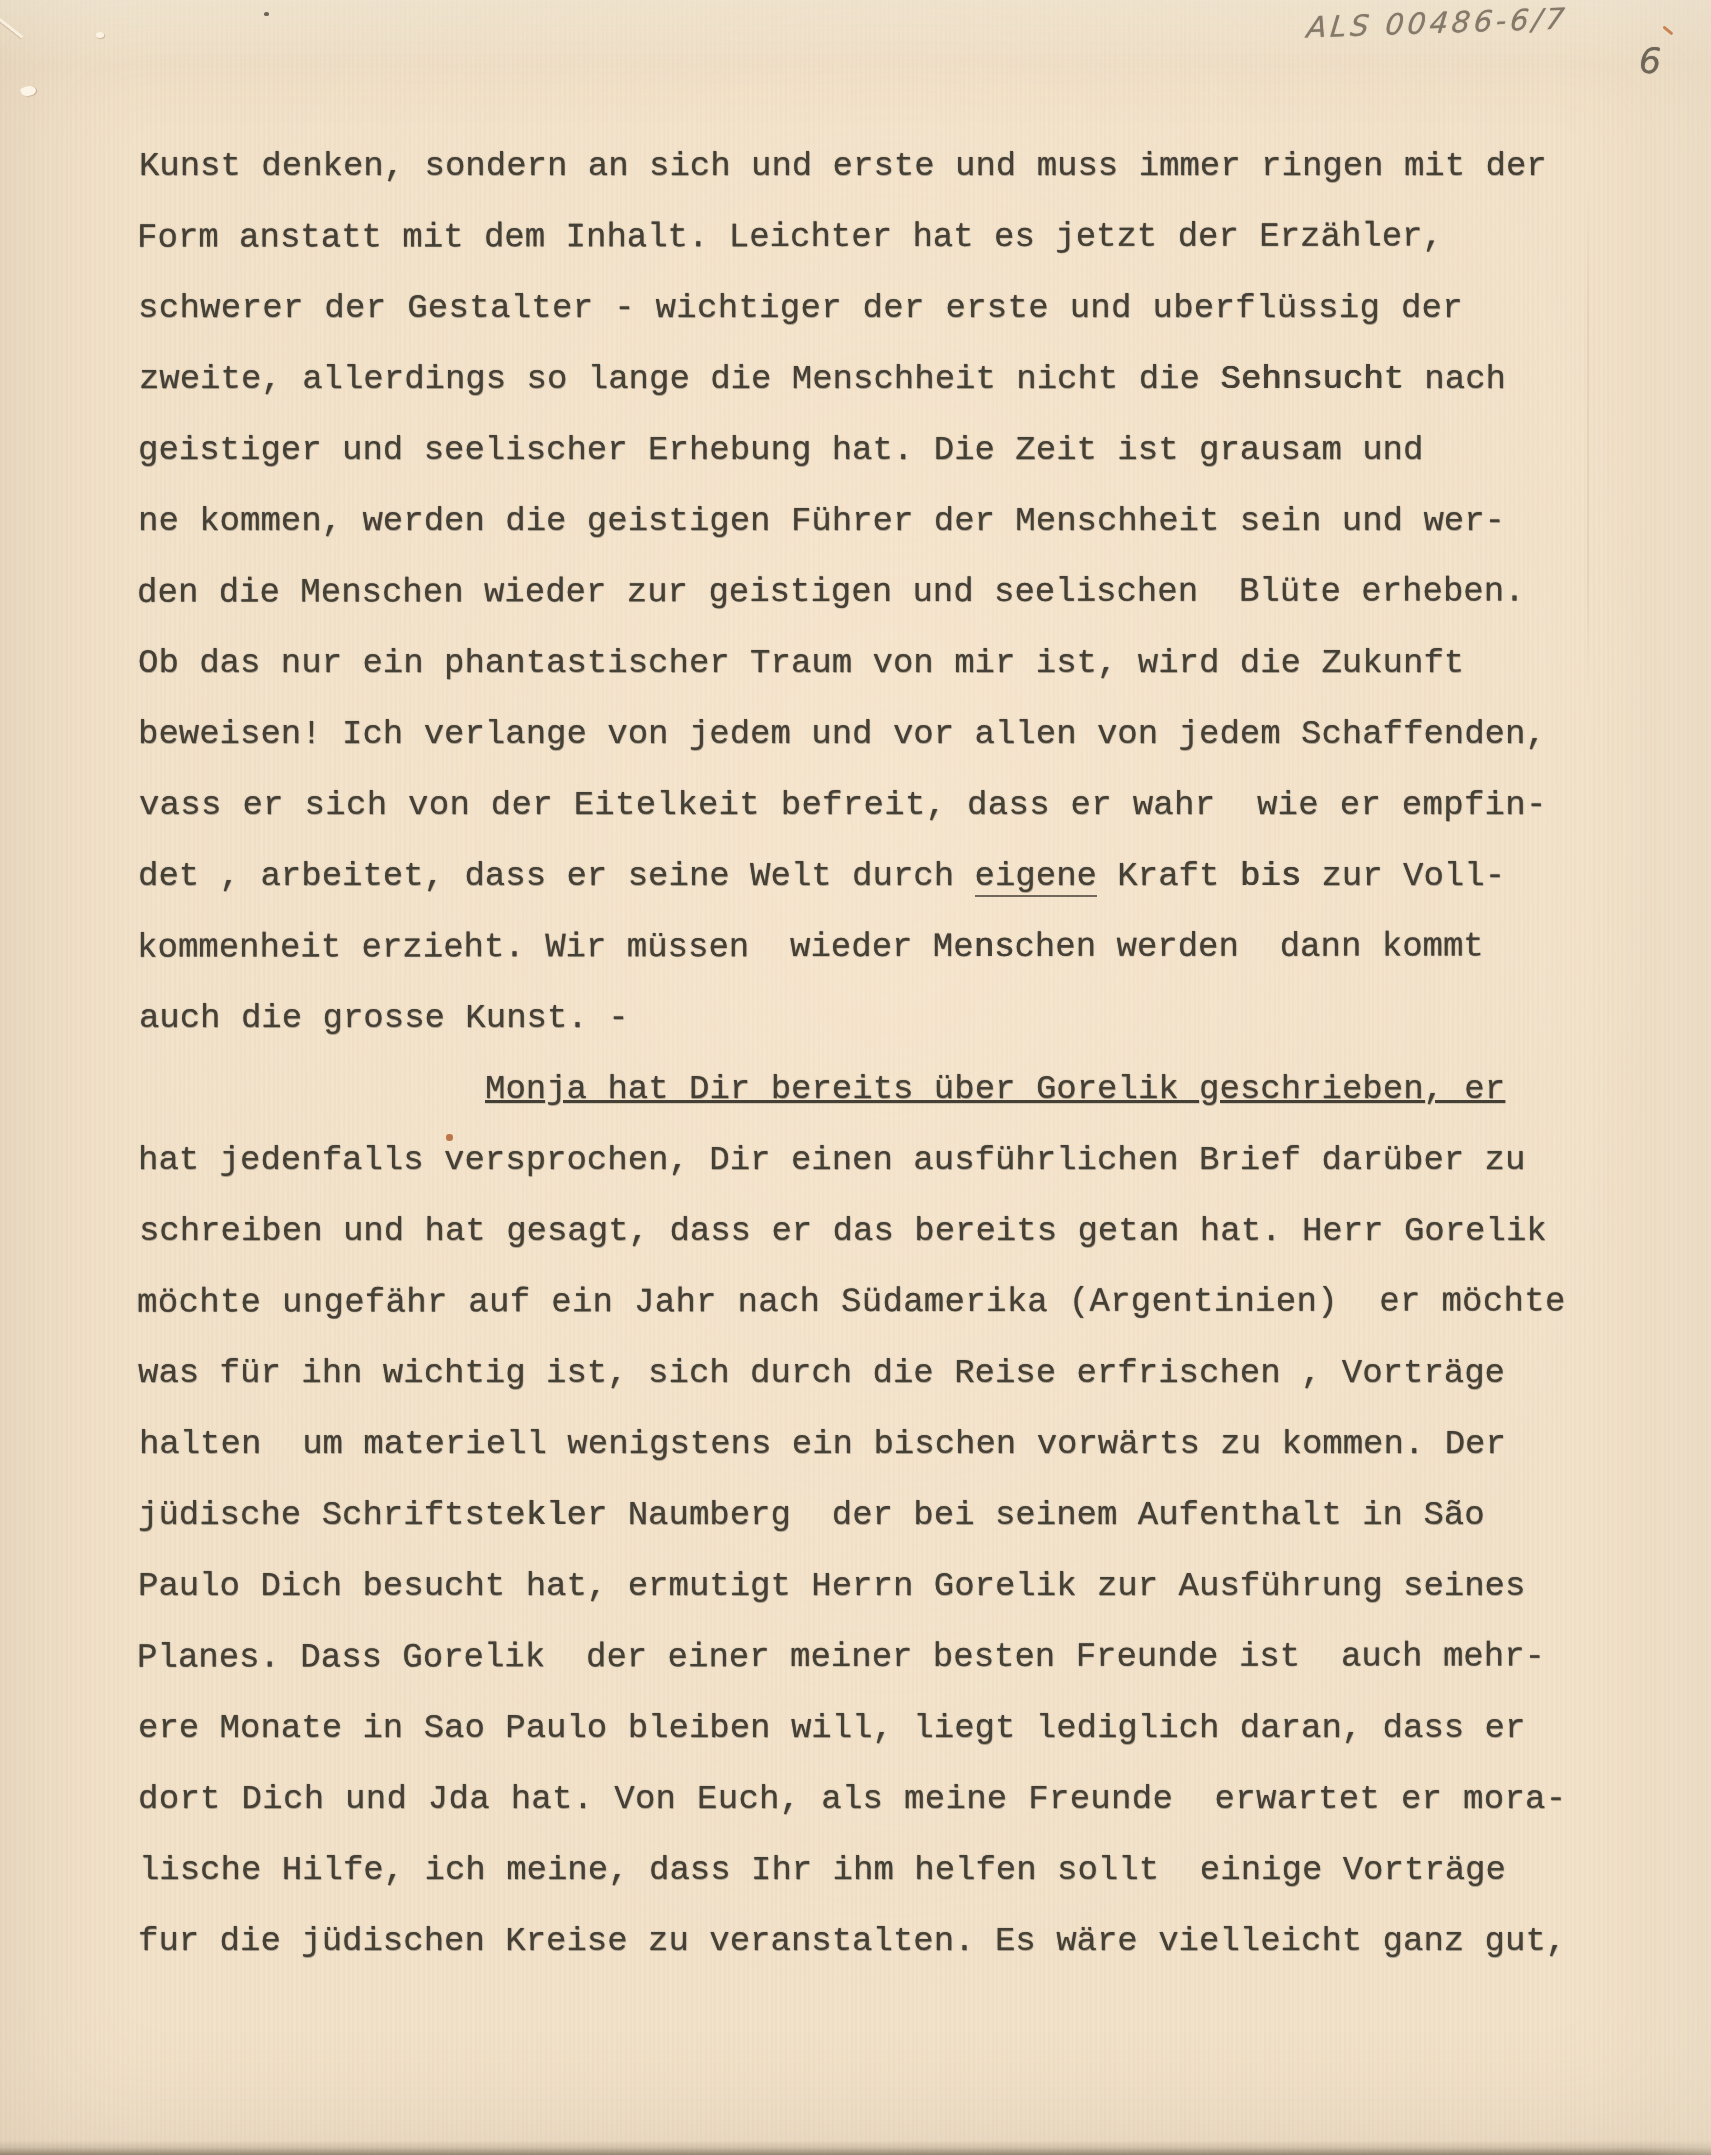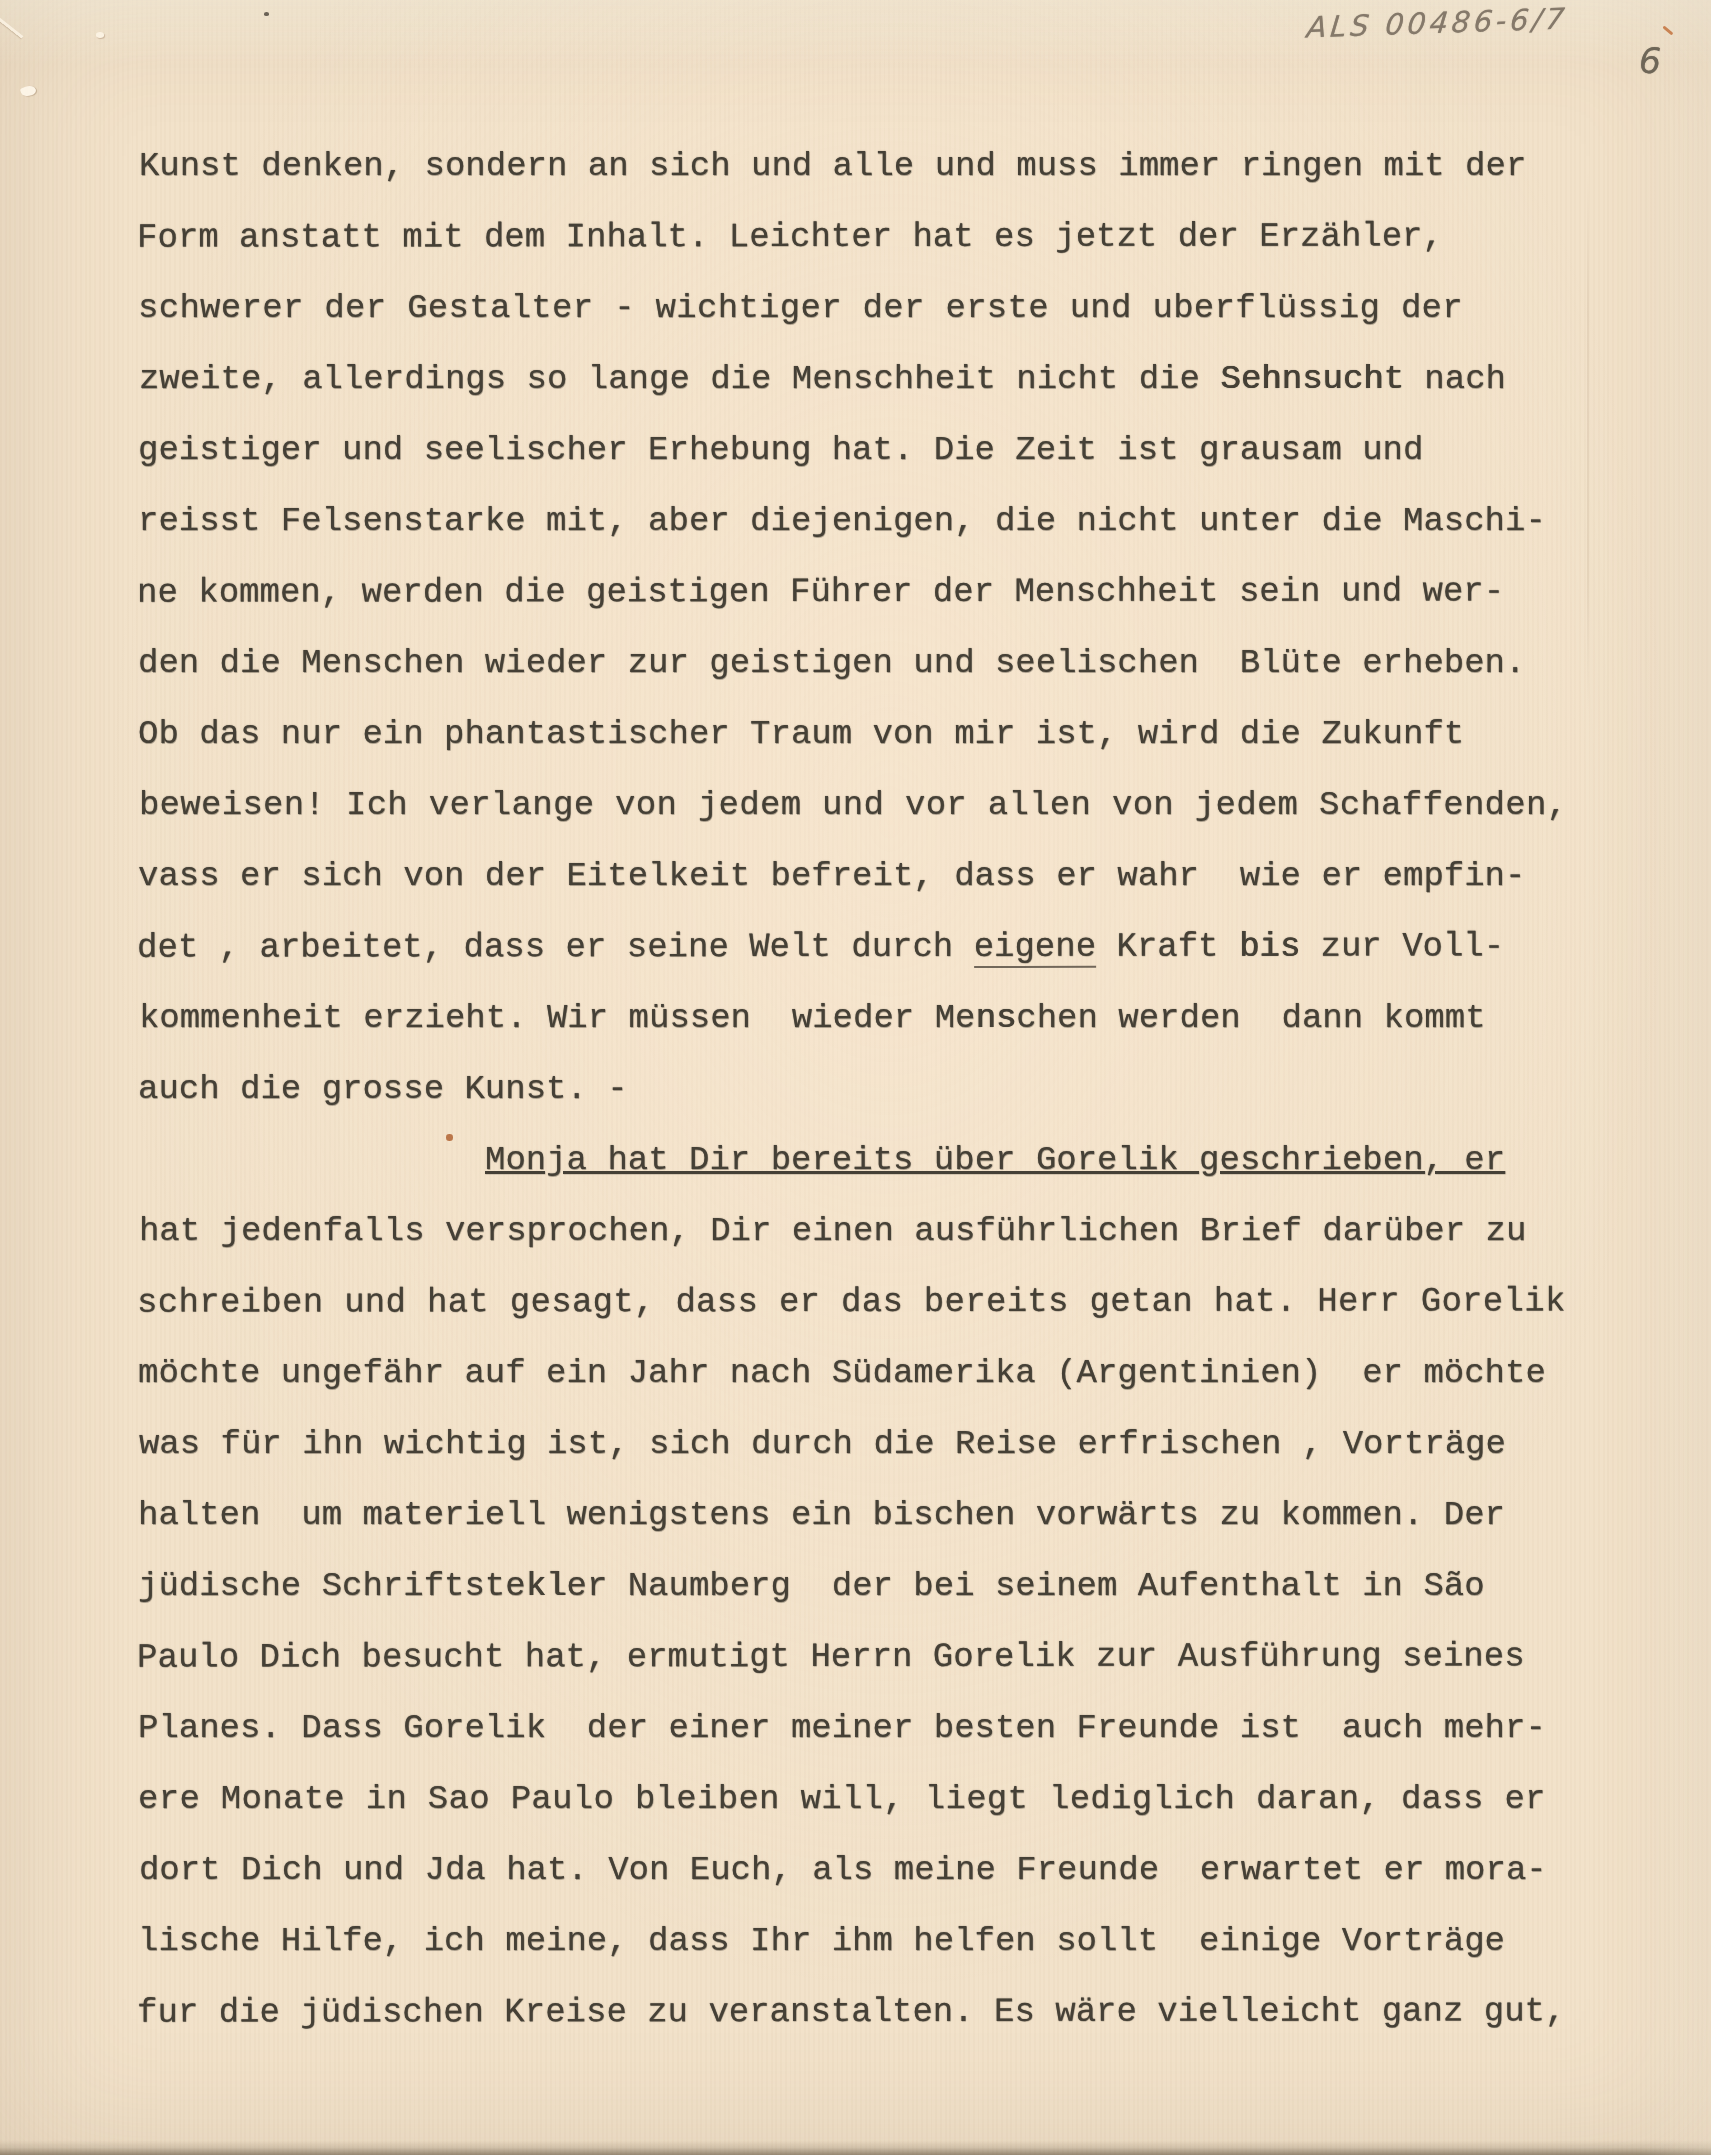--- a/index.html
+++ b/index.html
@@ -82,26 +82,25 @@
 </head>
 <body>
 
 <div class="page">
 
   <div class="pencil archive-ref">ALS 00486-6/7</div>
 
   <div class="pencil page-num">6</div>
 
   <main class="typetext">
-      <div class="line"><span>Kunst denken, sondern an sich und alle und muss immer ringen mit der</span></div>
+      <div class="line"><span>Kunst denken, sondern an sich und erste und muss immer ringen mit der</span></div>
       <div class="line"><span>Form anstatt mit dem Inhalt. Leichter hat es jetzt der Erzähler,</span></div>
       <div class="line"><span>schwerer der Gestalter - wichtiger der erste und uberflüssig der</span></div>
       <div class="line"><span>zweite, allerdings so lange die Menschheit nicht die </span><span class="overstrike">Sehnsucht</span><span> nach</span></div>
       <div class="line"><span>geistiger und seelischer Erhebung hat. Die Zeit ist grausam und</span></div>
-      <div class="line"><span>reisst Felsenstarke mit, aber diejenigen, die nicht unter die Maschi-</span></div>
       <div class="line"><span>ne kommen, werden die geistigen Führer der Menschheit sein und wer-</span></div>
       <div class="line"><span>den die Menschen wieder zur geistigen und seelischen  Blüte erheben.</span></div>
       <div class="line"><span>Ob das nur ein phantastischer Traum von mir ist, wird die Zukunft</span></div>
       <div class="line"><span>beweisen! Ich verlange von jedem und vor allen von jedem Schaffenden,</span></div>
       <div class="line"><span>vass er sich von der Eitelkeit befreit, dass er wahr  wie er empfin-</span></div>
       <div class="line"><span>det , arbeitet, dass er seine Welt durch </span><span class="underline">eigene</span><span> Kraft </span><span class="overstrike">bis</span><span> zur Voll-</span></div>
       <div class="line"><span>kommenheit erzieht. Wir müssen  wieder Me</span><span class="overstrike">ns</span><span>chen werden  dann kommt</span></div>
       <div class="line"><span>auch die grosse Kunst. -</span></div>
       <div class="line indent"><span>Monja hat Dir bereits über Gorelik geschrieben, er</span></div>
       <div class="line"><span>hat jedenfalls versprochen, Dir einen ausführlichen Brief darüber zu</span></div>

